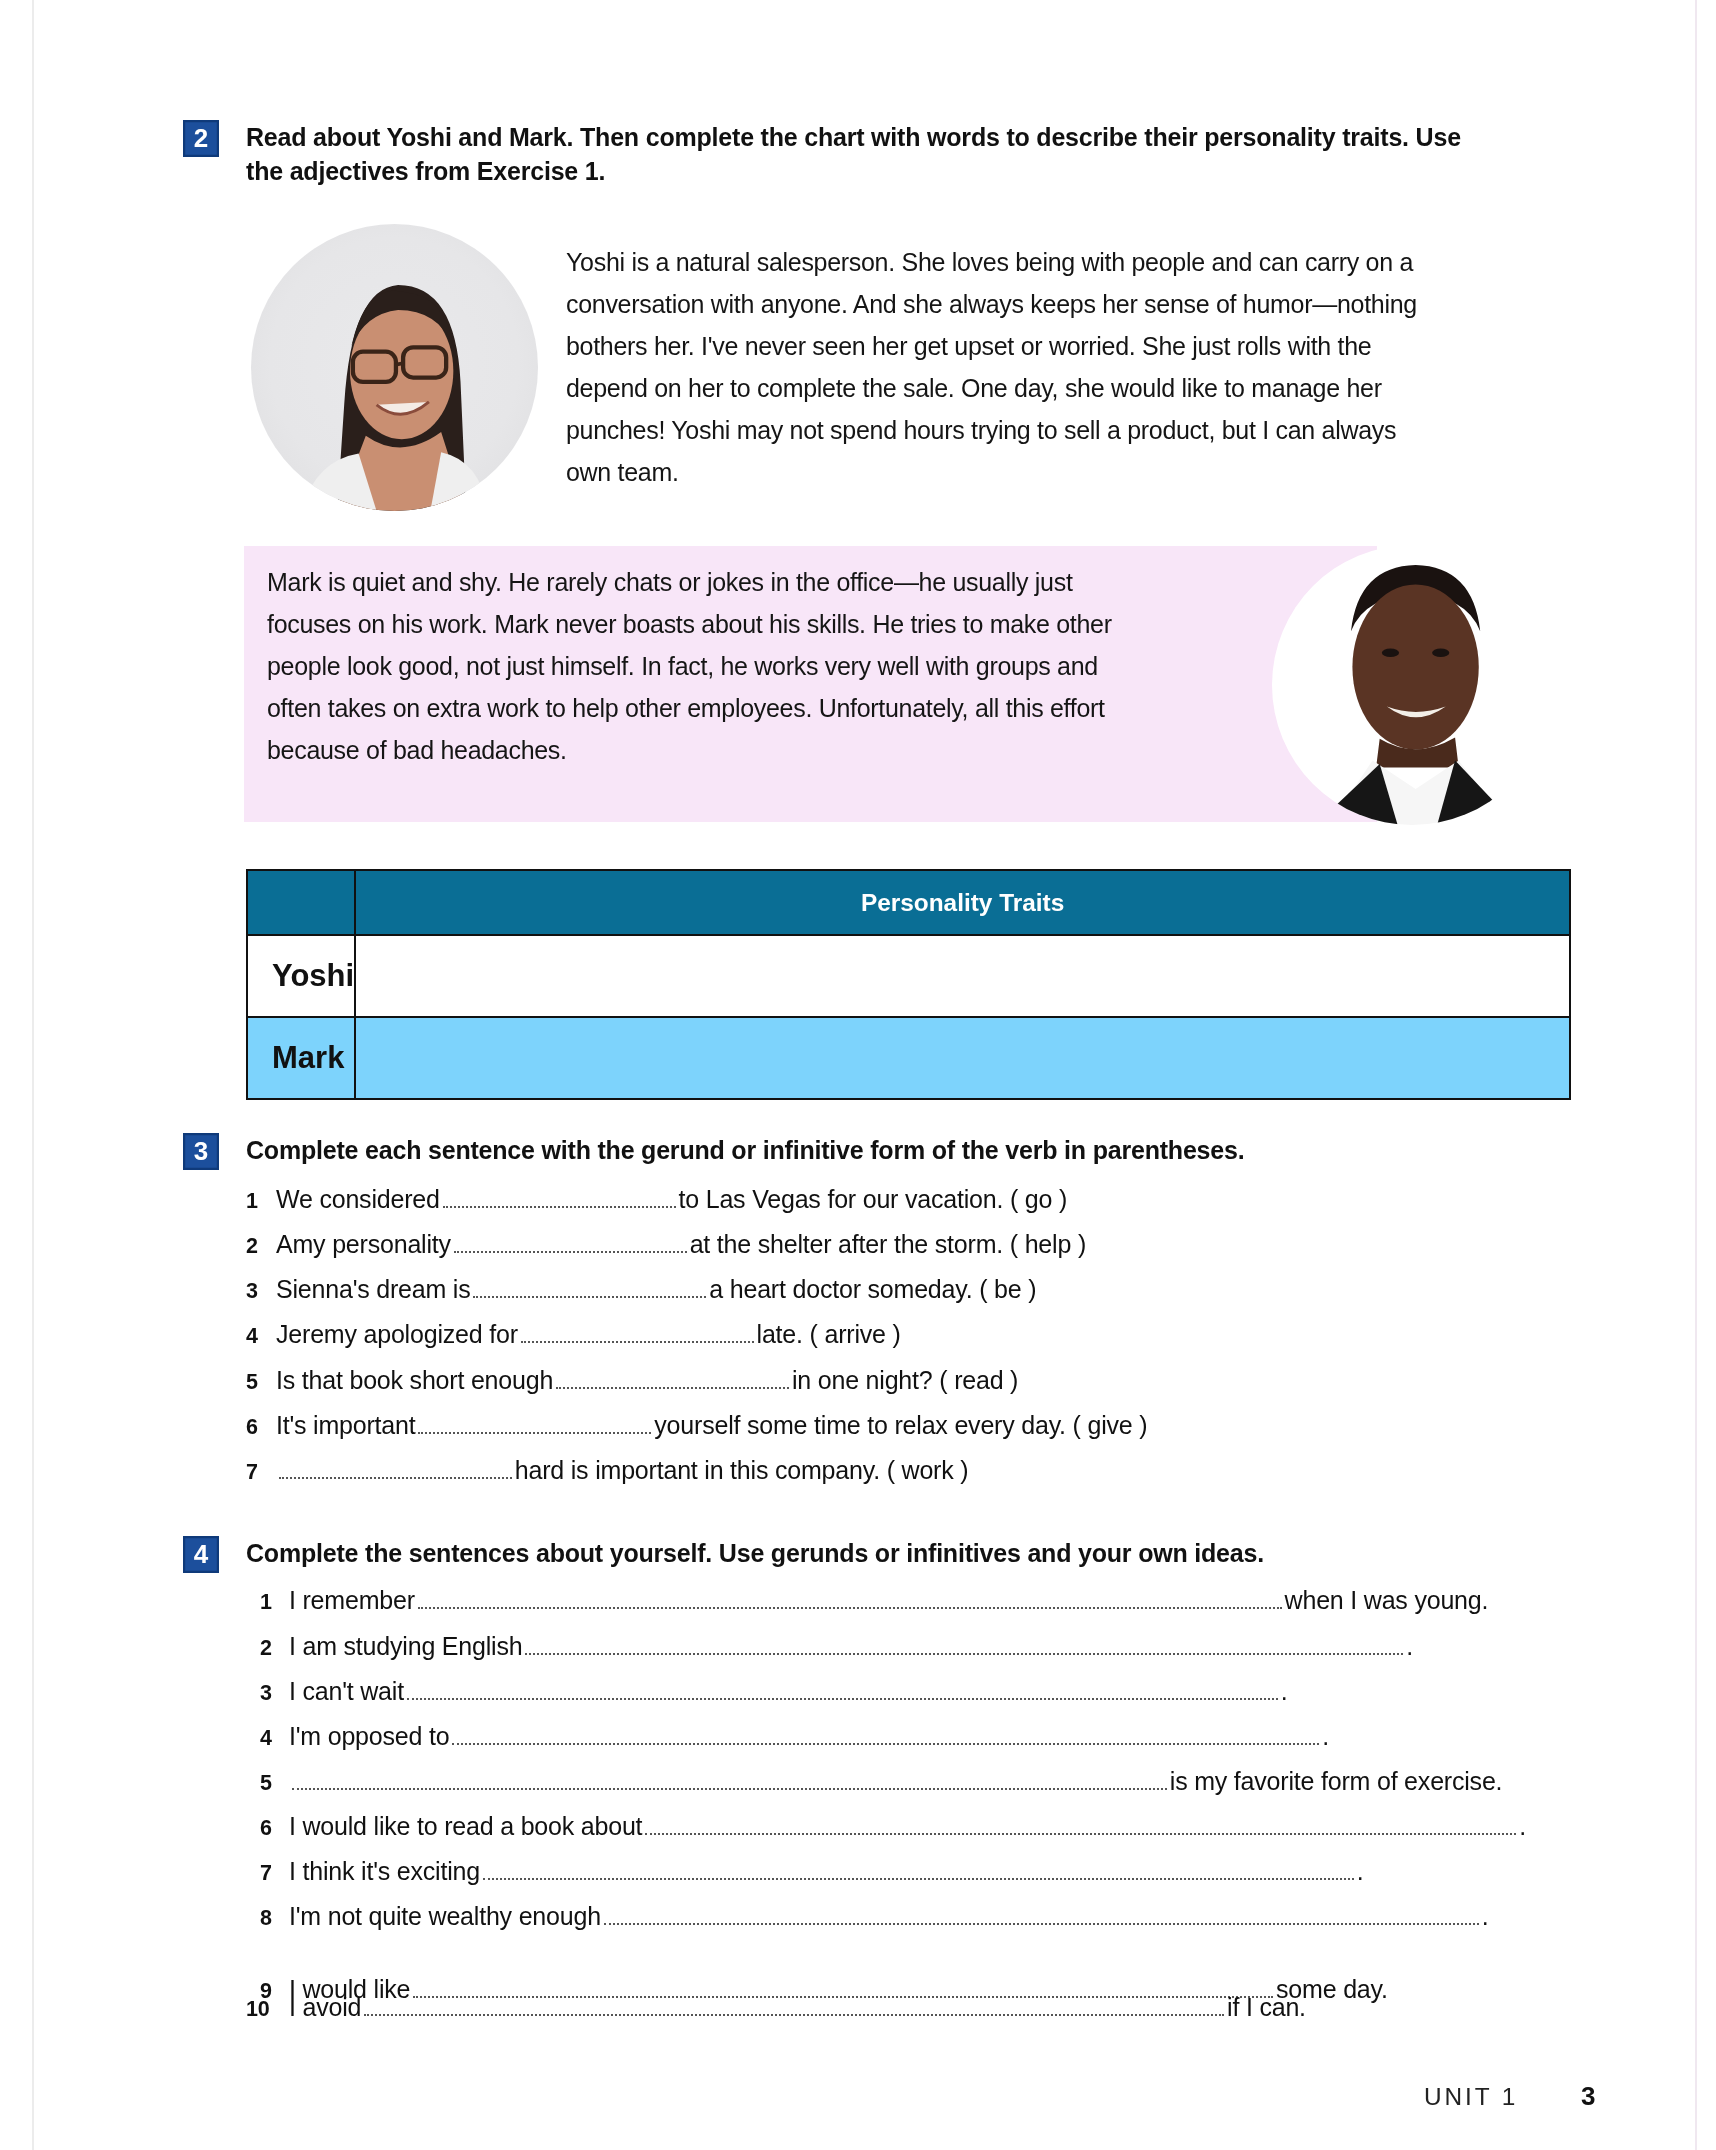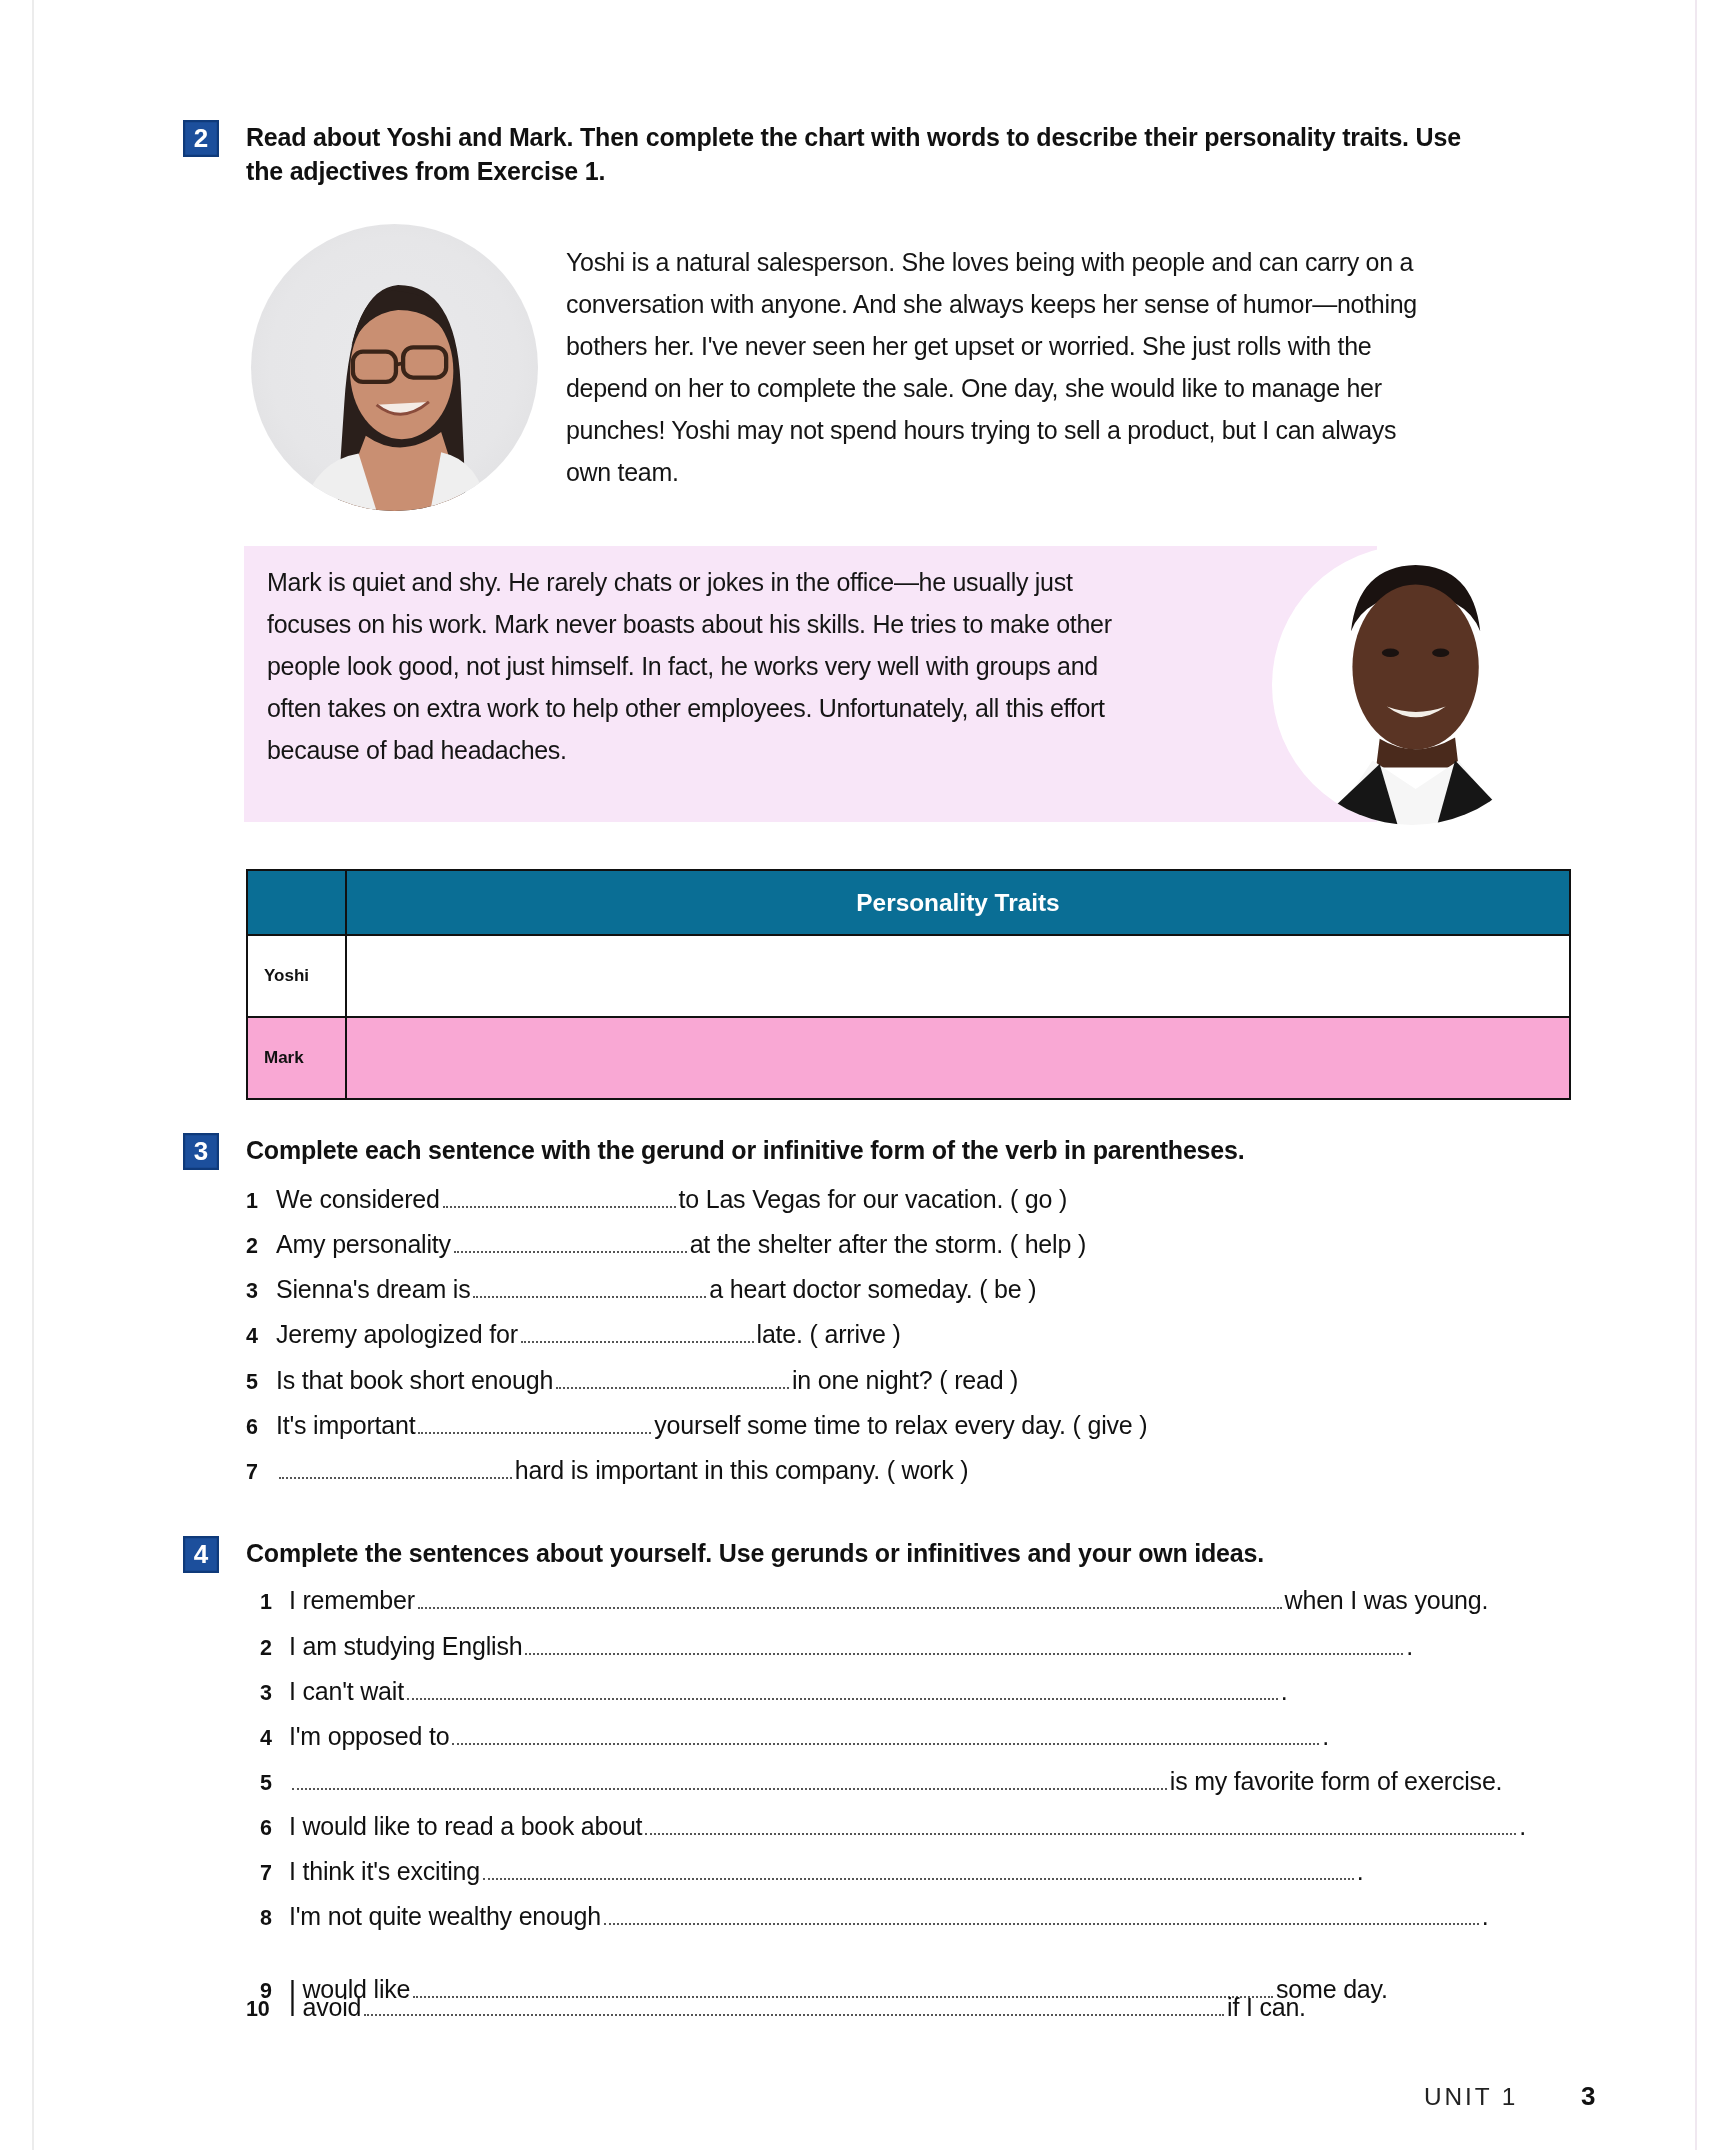--- a/index.html
+++ b/index.html
@@ -49,22 +49,22 @@
 
   table.traits {
     position: absolute; left: 246px; top: 869px; width: 1325px; height: 219px;
     border-collapse: collapse; border: 2.9px solid #111;
   }
   table.traits th, table.traits td { border: 2.2px solid #111; padding: 0; }
   table.traits thead tr { height: 65px; background: #0a6e95; }
   table.traits th.head-name { width: 97px; }
   table.traits th.head-traits { color: #ffffff; font-size: 24.4px; font-weight: bold; text-align: center; }
   table.traits tr.row-yoshi { height: 82px; background: #ffffff; }
-  table.traits tr.row-mark { height: 82px; background: #f9a8d4; }
-  table.traits td.name { font-weight: bold; font-size: 17px; padding-left: 16px; }
+  table.traits tr.row-mark { height: 82px; background: #7dd3fc; }
+  table.traits td.name { font-weight: bold; font-size: 31px; padding-left: 24px; }
 
   .item {
     position: absolute; font-size: 25px; line-height: 32px; white-space: nowrap; color: #111;
     letter-spacing: -0.2px;
   }
   .item .num { display: inline-block; font-weight: bold; font-size: 21.5px; }
   .item .blank {
     display: inline-block; vertical-align: baseline;
     border-bottom: 2.2px dotted #555; height: 2.9px; margin: 0 2.9px;
   }

